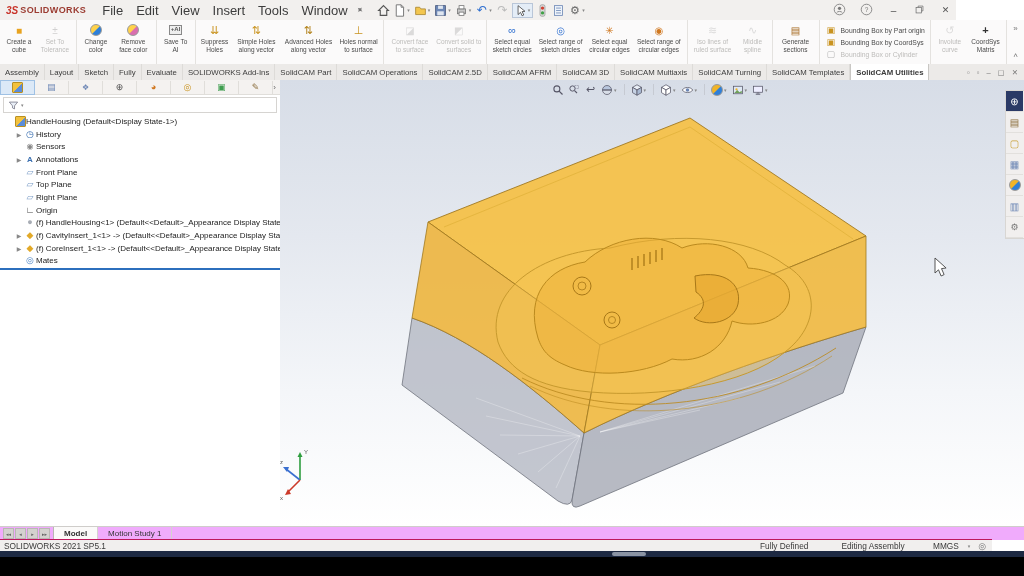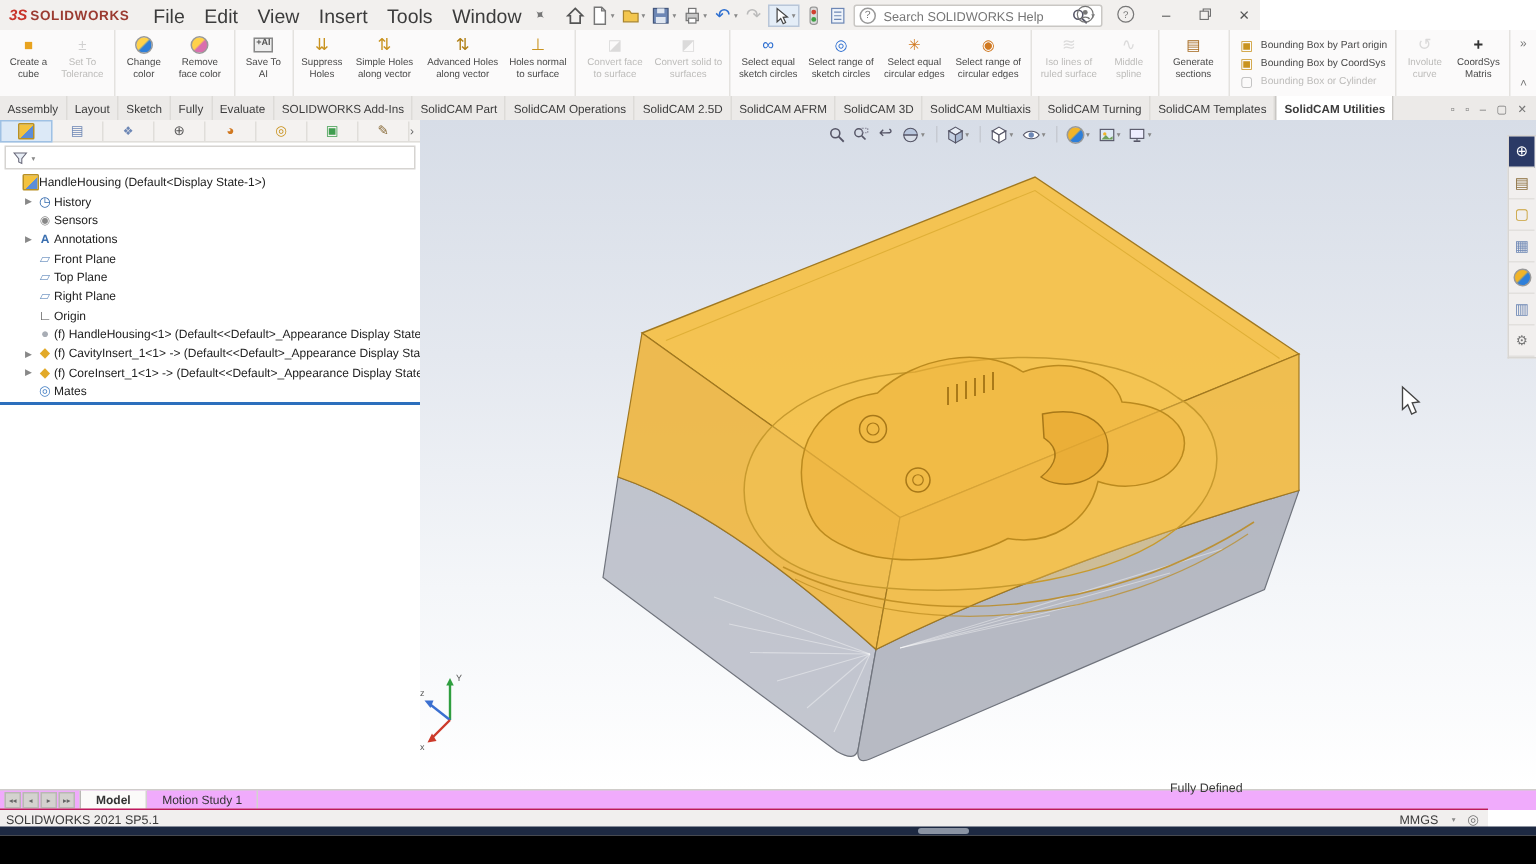--- a/index.html
+++ b/index.html
@@ -1,19 +1,19 @@
 <!DOCTYPE html>
 <html><head>
 <meta charset="utf-8">
 <style>
   html,body{margin:0;padding:0;background:#000;}
   #app{position:relative;width:1024px;height:576px;overflow:hidden;background:#fff;
        font-family:"Liberation Sans",sans-serif;color:#333;-webkit-font-smoothing:antialiased;}
   
-  .titlebar{position:absolute;left:0;top:0;width:840px;height:20px;background:#f2f0ee;
+  .titlebar{position:absolute;left:0;top:0;width:956px;height:20px;background:#f2f0ee;
             display:flex;align-items:center;font-size:9px;border-bottom:1px solid #e3e1de;}
   .logo{display:flex;align-items:center;margin-left:6px;}
   .logo .mark{color:#c8342a;font-weight:bold;font-style:italic;font-size:10px;margin-right:2px;}
   .logo .word{color:#9b3b31;font-weight:bold;letter-spacing:.4px;font-size:9px;}
   .menus{display:flex;gap:13px;margin-left:16px;color:#3c3c3c;font-size:13px;}
   .menus span{cursor:default;}
   .pin{margin-left:8px;color:#777;font-size:9px;transform:rotate(40deg);}
   .qat{display:flex;align-items:center;gap:3px;margin-left:14px;}
   .qat .grp{display:flex;align-items:center;}
   .dd{font-size:5px;color:#888;margin:0 1px 0 1px;}
@@ -74,21 +74,21 @@
   .motionbar{position:absolute;left:0;top:526px;width:1024px;height:13px;background:#f0abfc;border-top:1px solid #cfcdca;
              display:flex;align-items:stretch;font-size:8px;}
   .marrows{display:flex;align-items:center;gap:1px;padding:0 3px;}
   .marrows span{width:9px;height:9px;background:#d4d2cf;border:1px solid #b9b7b4;color:#666;font-size:5px;display:flex;align-items:center;justify-content:center;}
   .mtab{display:flex;align-items:center;padding:0 10px;color:#333;border-right:1px solid #d4d2cf;cursor:default;}
   .mtab.active{background:#fbfaf9;font-weight:bold;border-left:1px solid #b9b7b4;}
   
   .statusbar{position:absolute;left:0;top:539px;width:992px;height:12px;background:#f1efee;border-top:1px solid #be185d;
              display:flex;align-items:center;font-size:8.3px;color:#3a3a3a;}
   .statusbar .sleft{margin-left:4px;}
-  .sitems{position:absolute;left:780px;display:flex;gap:33px;flex-direction:column;}
+  .sitems{position:absolute;left:760px;display:flex;gap:33px;}
   .sunits{position:absolute;left:933px;display:flex;align-items:center;gap:8px;}
   .sglobe{position:absolute;right:6px;color:#777;font-size:9px;}
   .navystrip{position:absolute;left:0;top:551px;width:1024px;height:6px;background:#1d2942;}
   .navystrip .handle{position:absolute;left:612px;top:1px;width:34px;height:4px;background:#8a93a3;border-radius:2px;}
   .blackstrip{position:absolute;left:0;top:557px;width:1024px;height:19px;background:#000;}
 </style>
 </head>
 <body>
 
 <div id="app">
@@ -184,33 +184,20 @@
               <line x1="5" y1="8" x2="11" y2="8" stroke="#6d87b5"></line>
               <line x1="5" y1="11" x2="11" y2="11" stroke="#6d87b5"></line>
             </svg>
           </span>
         </span>
         <span class="grp">
           <span class="ic" style="color: rgb(102, 102, 102); font-size: 11px;">⚙</span>
           <span class="dd">▾</span>
         </span>
       </div>
-    <div class="searchbox">
-      <span class="helpq">?</span>
-      <input placeholder="Search SOLIDWORKS Help" style="">
-      <span class="ic" id="searchmag">
-          <span class="svgwrap">
-            <svg width="12" height="12" viewBox="0 0 16 16">
-              <circle cx="6.5" cy="6.5" r="4" fill="none" stroke="#556" stroke-width="1.4"></circle>
-              <line x1="9.5" y1="9.5" x2="14" y2="14" stroke="#556" stroke-width="1.6"></line>
-            </svg>
-          </span>
-        </span>
-      <span class="dd">▾</span>
-    </div>
     <div class="titctl" id="titctl">
         <span><span class="svgwrap">
             <svg width="13" height="13" viewBox="0 0 16 16">
               <circle cx="8" cy="8" r="6.5" fill="none" stroke="#777"></circle>
               <circle cx="8" cy="6.5" r="2" fill="#777"></circle>
               <path d="M4.5 12 C5.5 9.8 10.5 9.8 11.5 12" fill="none" stroke="#777"></path>
             </svg>
           </span></span>
         <span><span class="svgwrap">
             <svg width="13" height="13" viewBox="0 0 16 16">

